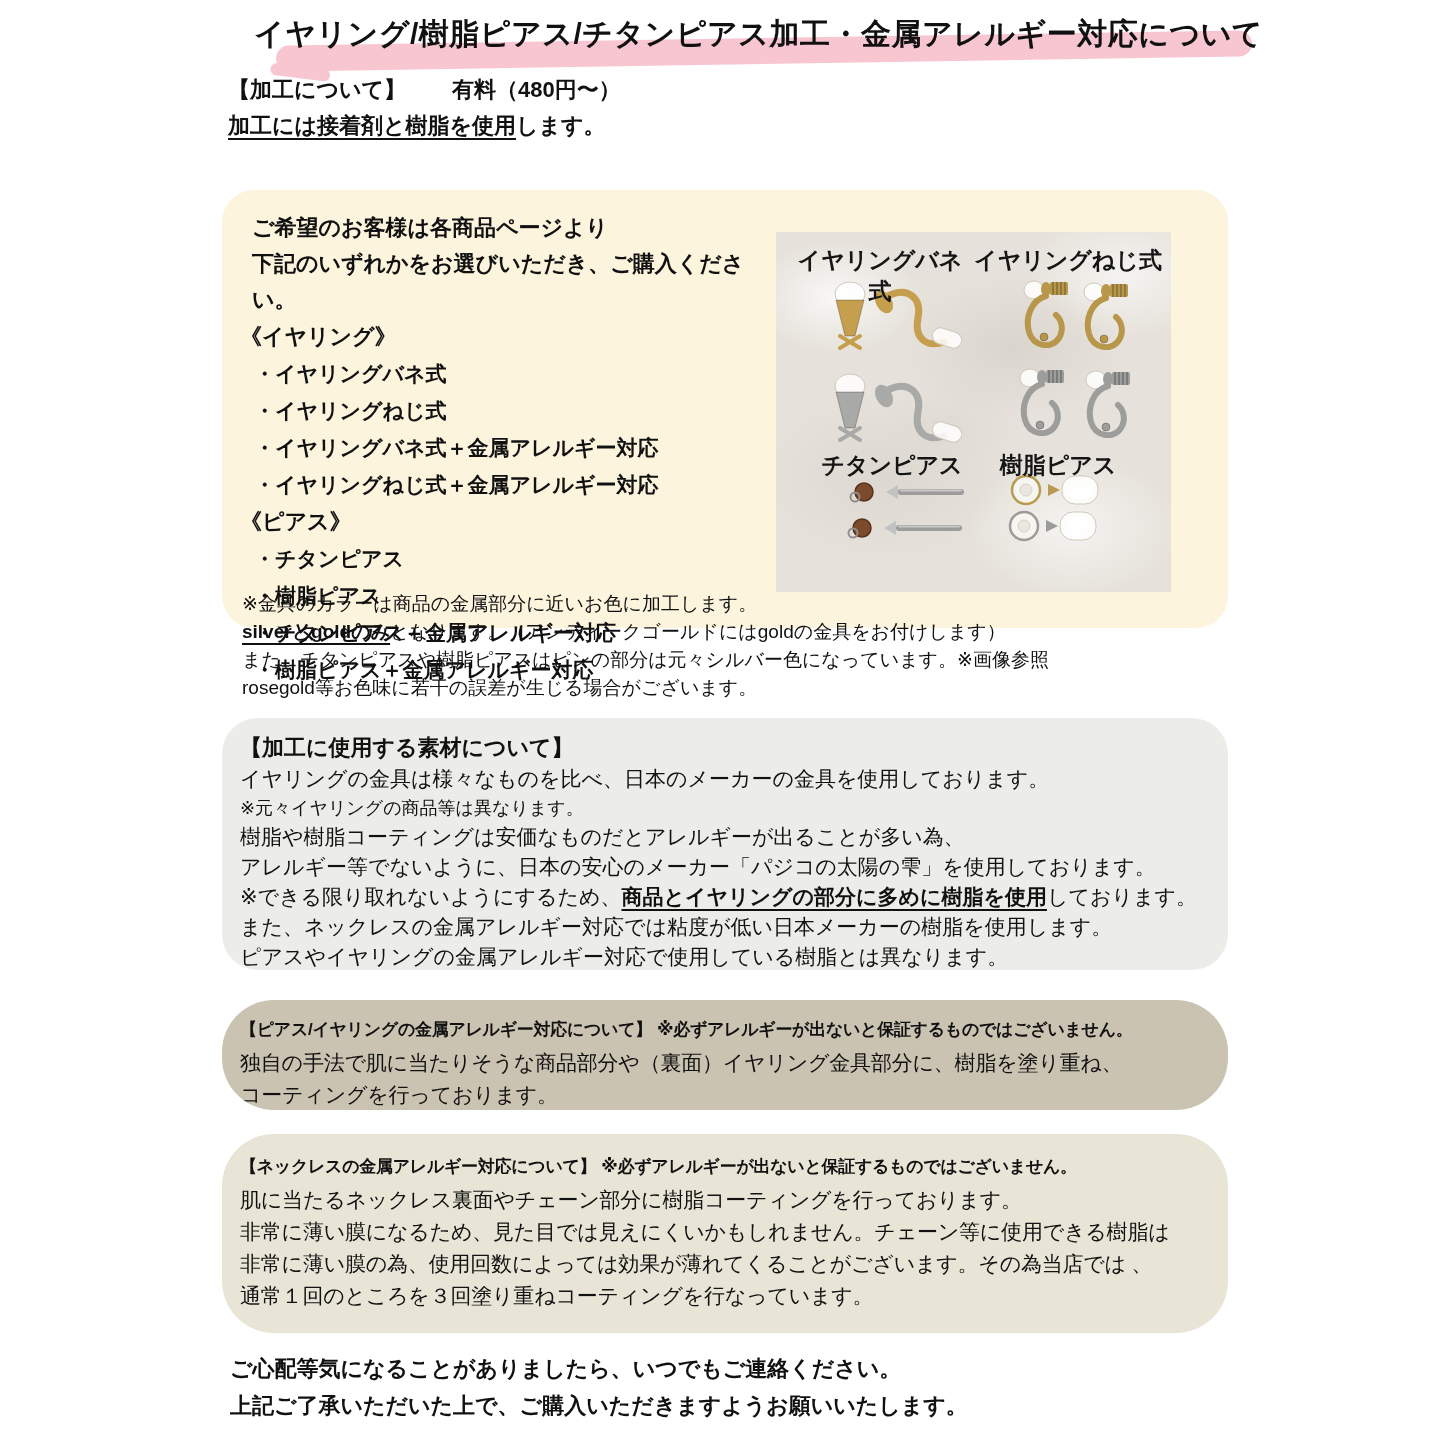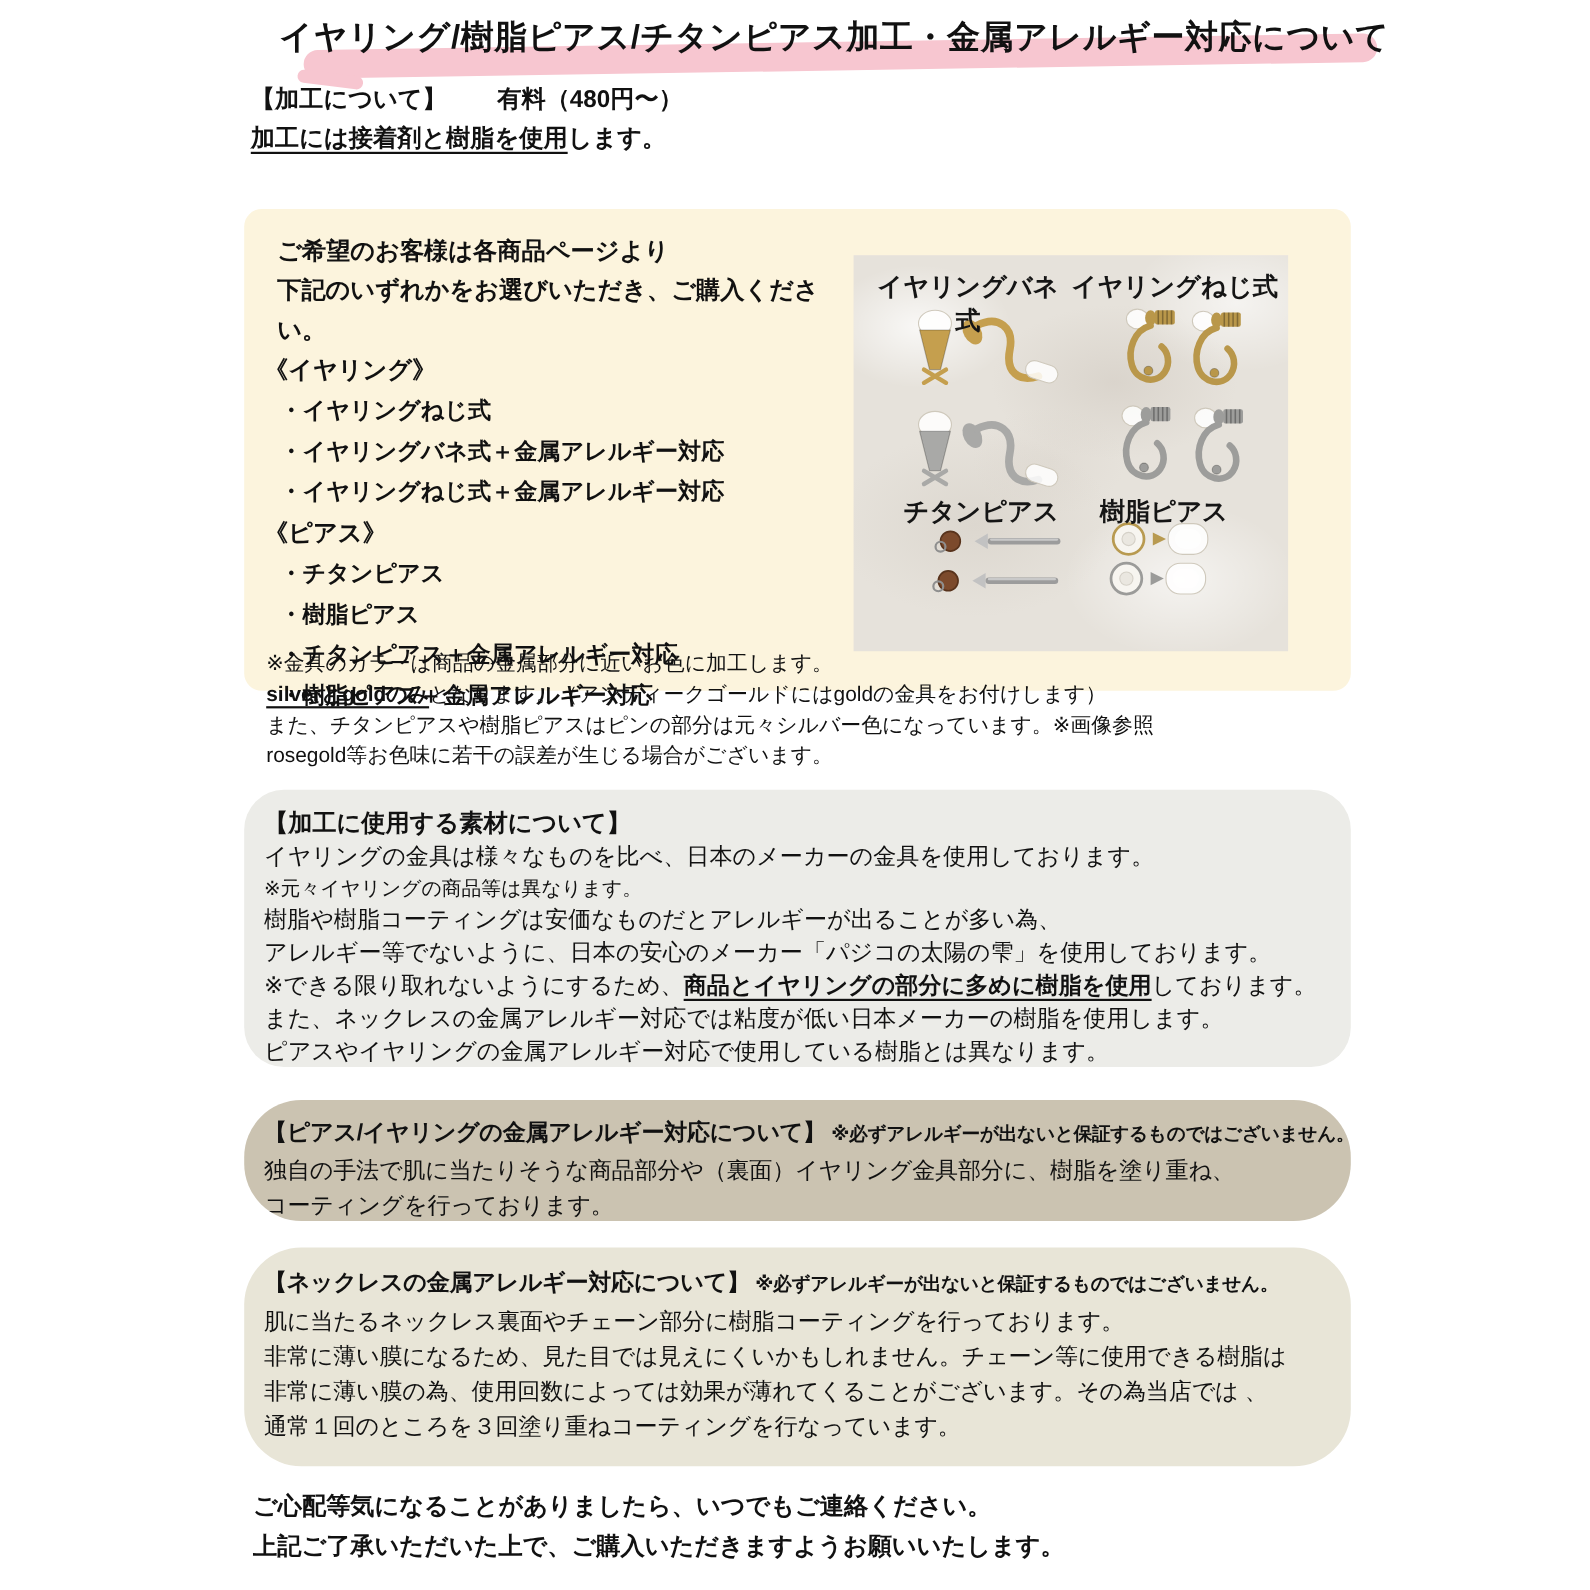--- a/index.html
+++ b/index.html
@@ -24,21 +24,21 @@
   
   .intro{position:absolute;left:228px;top:74px;}
   .intro .l1{margin:0;font-size:22px;font-weight:800;line-height:32px;}
   .intro .price{margin-left:46px;}
   .intro .l2{margin:6px 0 0;font-size:22px;font-weight:500;line-height:32px;}
   .intro .l3{margin:4px 0 0;font-size:22px;font-weight:700;line-height:32px;}
   .u{text-decoration:underline;text-underline-offset:5px;text-decoration-thickness:2px;}
   .b{font-weight:700;}
   
   .box{position:absolute;left:222px;width:1006px;box-sizing:border-box;}
-  .box1{top:190px;height:438px;background:#fcf4dd;border-radius:16px;}
+  .box1{top:190px;height:438px;background:#fcf4dd;border-radius:32px;}
   .box2{top:718px;height:252px;background:#ececE8;background:#ECECE8;border-radius:36px;padding:13px 7px 0 18px;overflow:hidden;}
   .box3{top:1000px;height:110px;background:#cbc3b1;border-radius:52px;padding:13px 14px 0 18px;overflow:hidden;}
   .box4{top:1134px;height:199px;background:#e8e5d7;border-radius:52px;padding:16px 14px 0 18px;overflow:hidden;}
   
   .opt-list{position:absolute;left:18px;top:20px;width:545px;}
   .opt-list p{margin:0;}
   .oi{font-size:22px;font-weight:600;line-height:36px;padding-left:12px;}
   .gt{font-size:22px;font-weight:800;line-height:37px;}
   .item{font-size:21px;font-weight:800;line-height:37px;padding-left:14px;}
   
@@ -62,21 +62,21 @@
   .pl-screw{left:198px;top:13px;width:188px;}
   .pl-titanium{left:36px;top:218px;width:160px;}
   .pl-resin{left:202px;top:218px;width:160px;}
   svg .sil{fill:rgba(255,255,255,.85);stroke:#cfc9bc;stroke-width:1;}
   
   .box2 h2{margin:0;font-size:22px;font-weight:800;line-height:33px;}
   .box2 p{margin:0;font-size:21px;font-weight:500;line-height:30px;}
   .box2 p.small{font-size:18px;line-height:28px;}
   
   .hrow{margin:0;white-space:nowrap;letter-spacing:-0.3px;line-height:34px;}
-  .hrow .h3t{font-size:21px;font-weight:800;}
+  .hrow .h3t{font-size:17px;font-weight:800;}
   .hrow .disc{font-size:17px;font-weight:700;margin-left:5px;}
   .box3 p.bodyl, .box4 p.bodyl{margin:0;font-size:21px;font-weight:500;line-height:32px;letter-spacing:-0.2px;}
   
   .footer{position:absolute;left:230px;top:1350px;}
   .footer p{margin:0;font-size:22px;font-weight:700;line-height:37px;}
 </style>
 </head>
 <body>
 
 <div id="canvas">
@@ -89,20 +89,21 @@
   <section class="intro">
     <p class="l1"><span>【加工について】</span><span class="price">有料（480円〜）</span></p>
     <p class="l3"><span class="u">加工には接着剤と樹脂を使用</span><span>します。</span></p>
   </section>
 
   <section class="box box1">
     <div class="opt-list">
       <p class="oi">ご希望のお客様は各商品ページより</p>
       <p class="oi">下記のいずれかをお選びいただき、ご購入ください。</p>
       <p class="gt">《イヤリング》</p>
+      <p class="item">・イヤリングバネ式</p>
       <p class="item">・イヤリングねじ式</p>
       <p class="item">・イヤリングバネ式＋金属アレルギー対応</p>
       <p class="item">・イヤリングねじ式＋金属アレルギー対応</p>
       <p class="gt">《ピアス》</p>
       <p class="item">・チタンピアス</p>
       <p class="item">・樹脂ピアス</p>
       <p class="item">・チタンピアス＋金属アレルギー対応</p>
       <p class="item">・樹脂ピアス＋金属アレルギー対応</p>
     </div>
 

